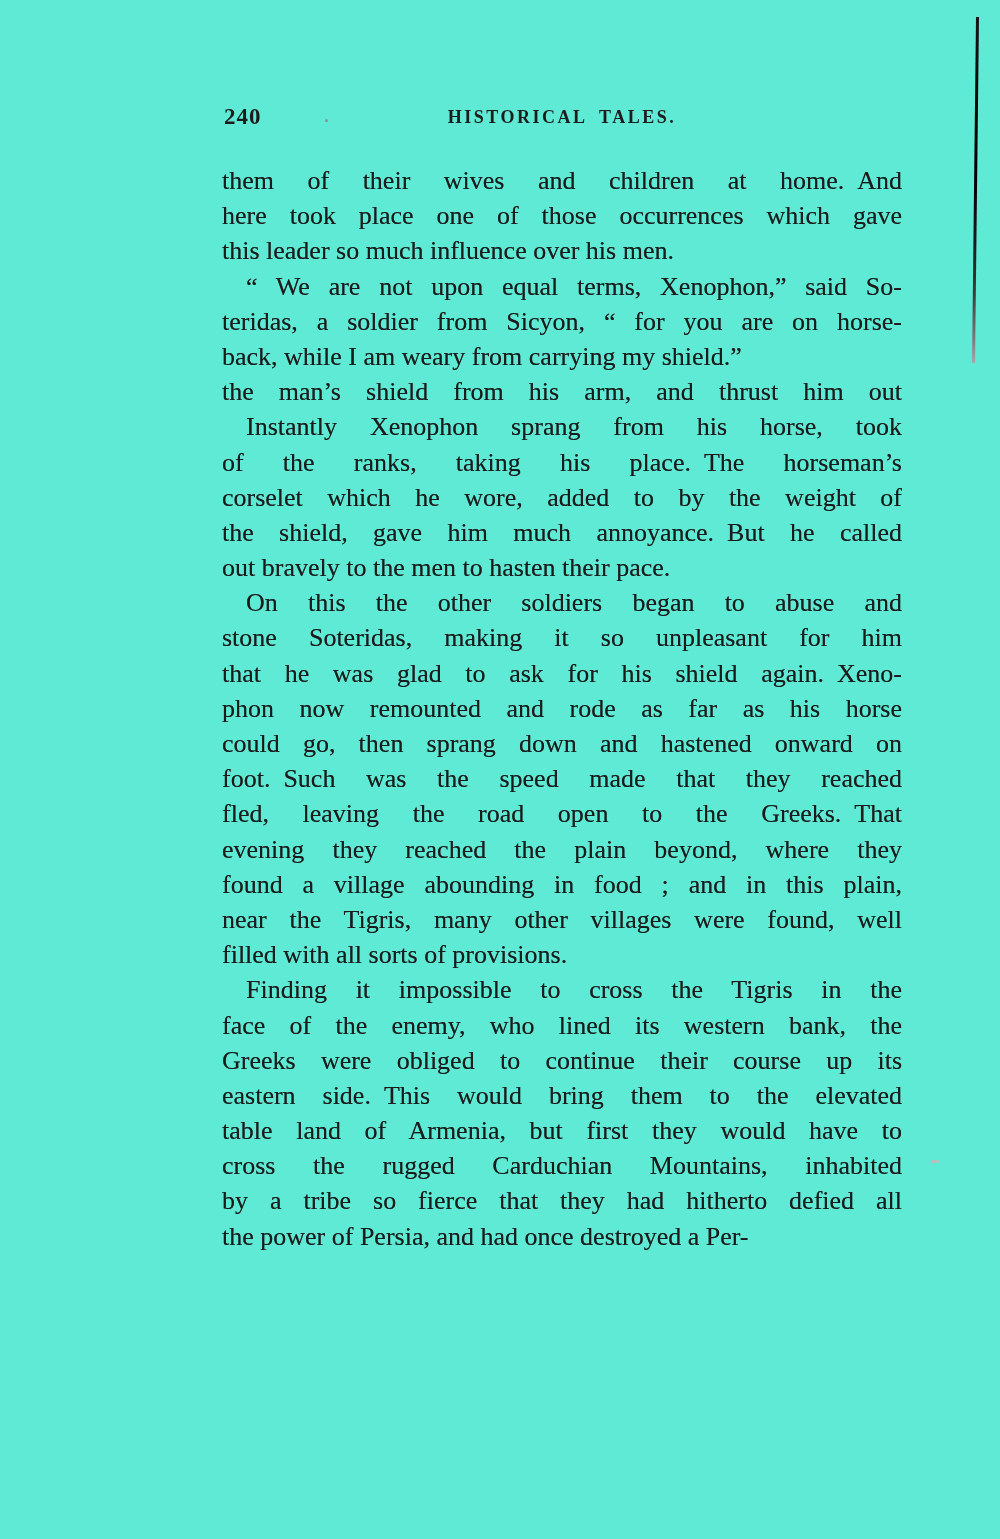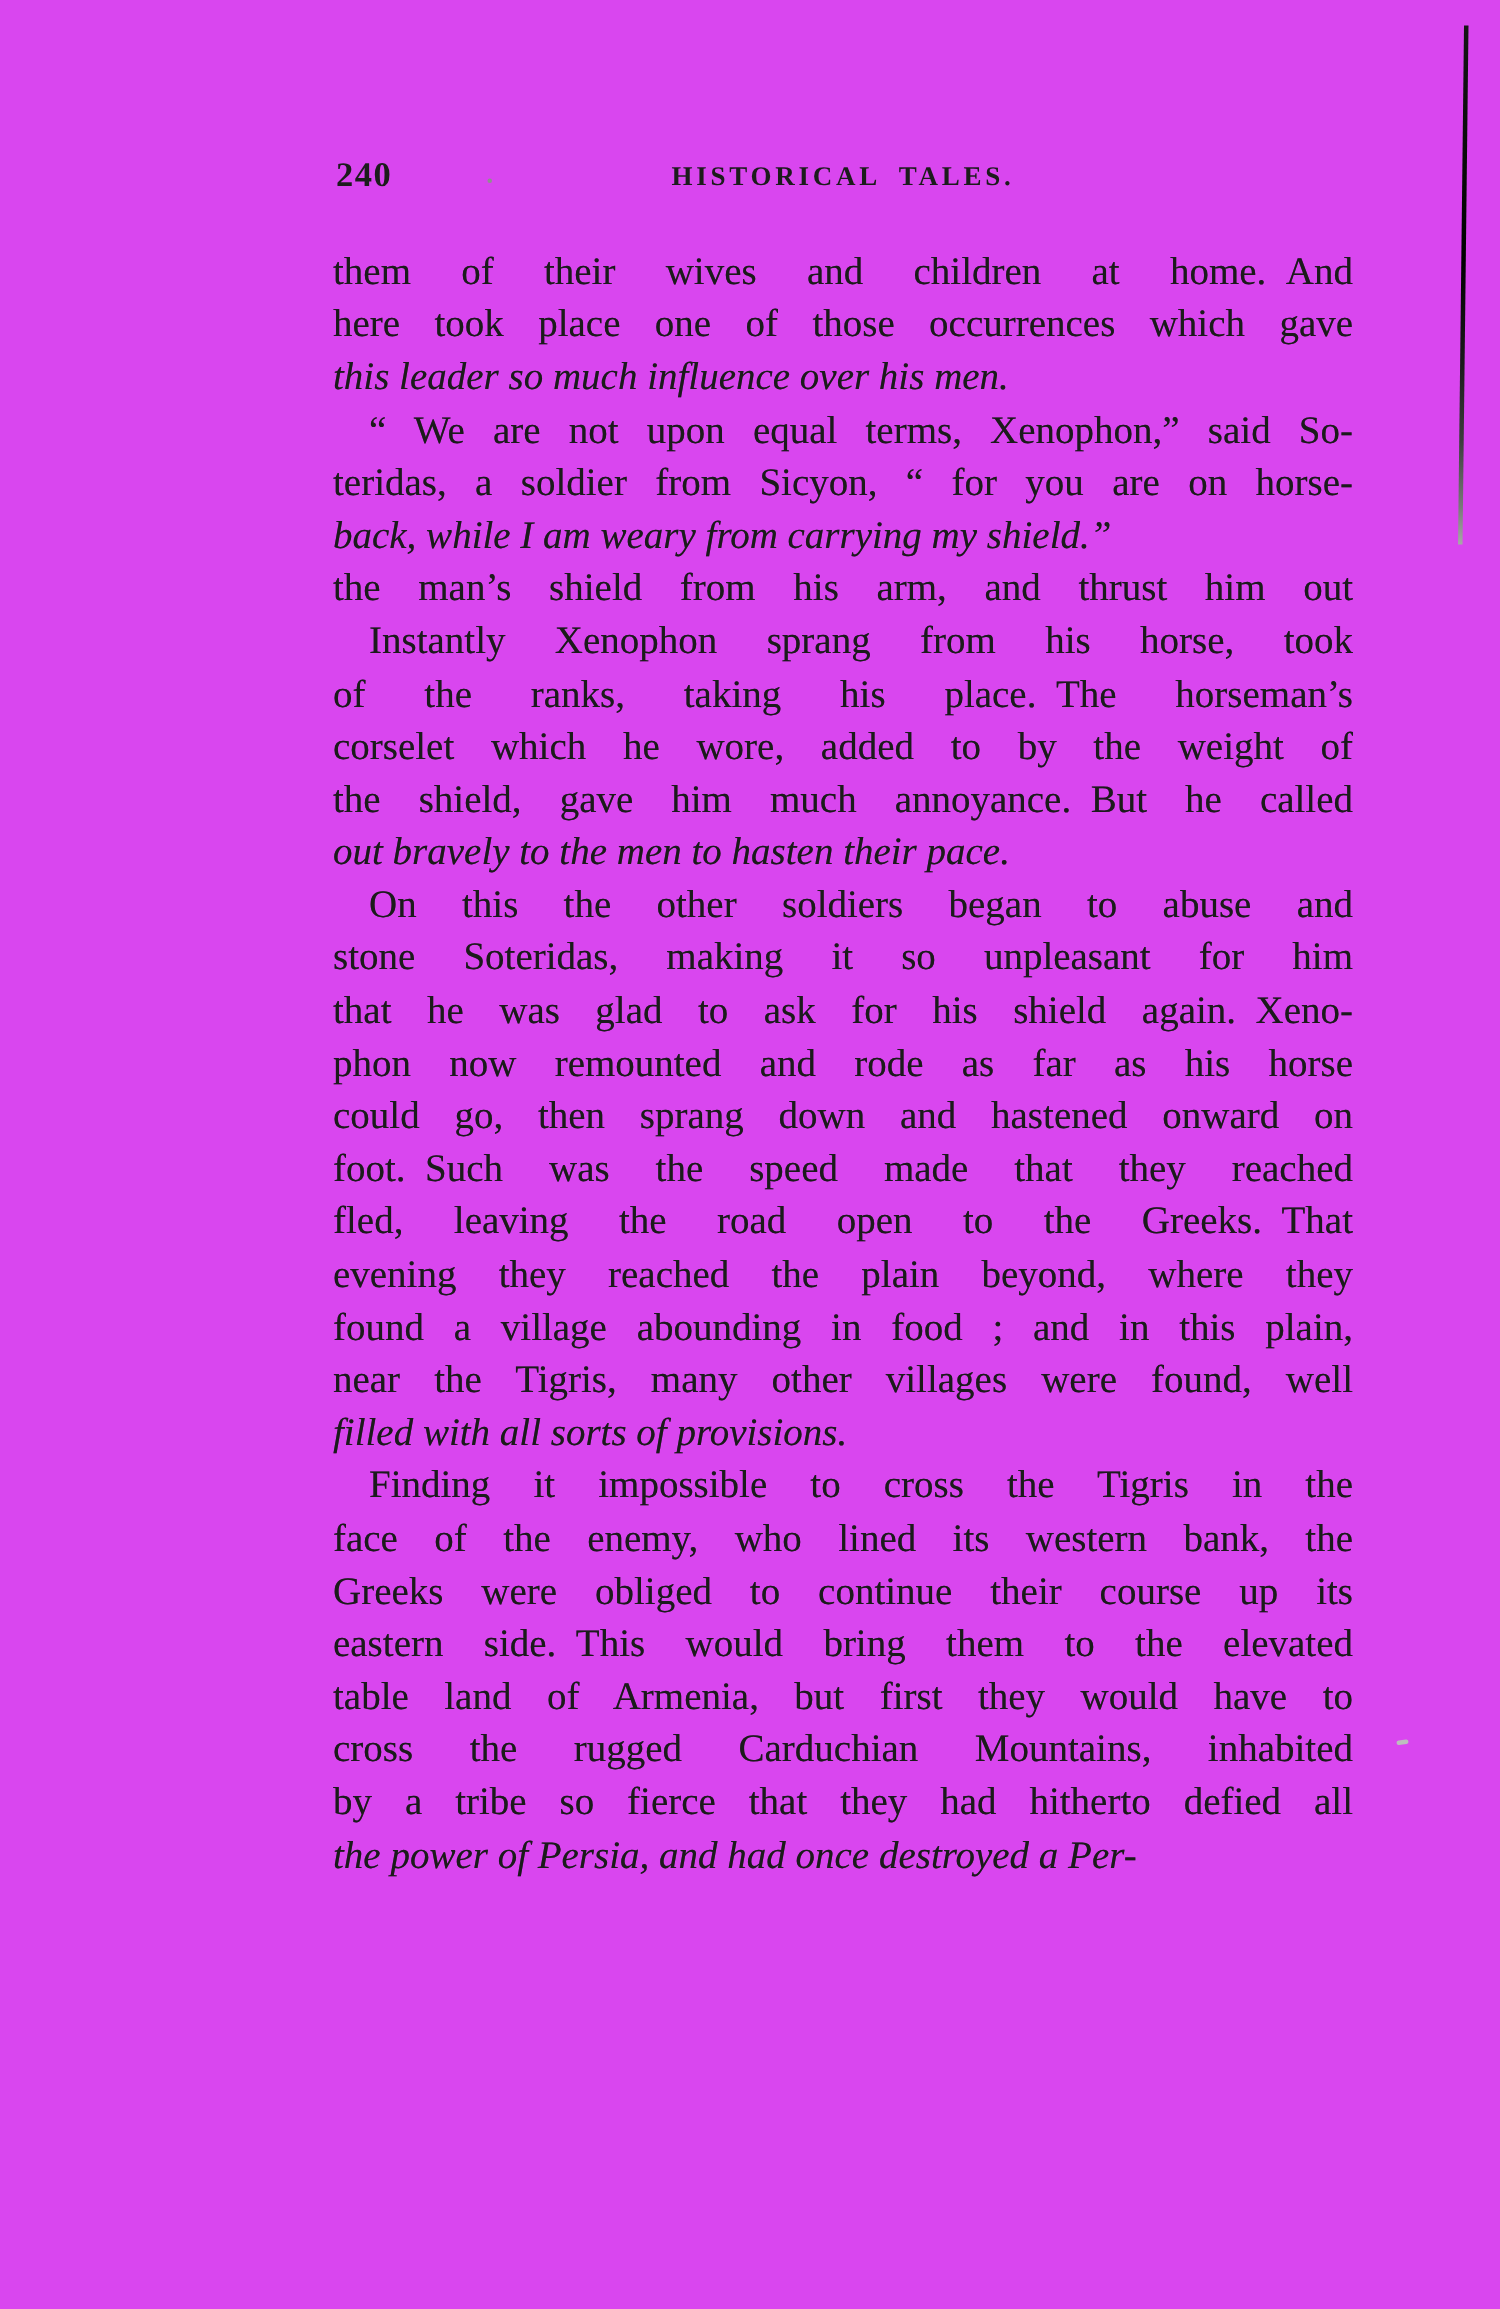--- a/index.html
+++ b/index.html
@@ -1,21 +1,21 @@
 <!DOCTYPE html>
 <html><head>
 <meta charset="utf-8">
 <style>
   * { margin: 0; padding: 0; box-sizing: border-box; }
   html, body { background: #ffffff; }
   .page {
     position: relative;
     width: 1000px;
     height: 1539px;
-    background: #d946ef;
+    background: #5eead4;
     overflow: hidden;
     font-family: "Liberation Serif", serif;
     color: #1c1c1c;
     padding-left: 48px;
   }
   .page-number {
     position: absolute;
     left: 224px;
     top: 104px;
     font-size: 23px;
@@ -46,21 +46,20 @@
     text-shadow: 0 0 0.4px rgba(20,20,20,0.55);
   }
   .line {
     height: 35.2px;
     text-align: justify;
     text-align-last: justify;
     white-space: normal;
   }
   .line.para-last {
     text-align-last: left;
-    font-style: italic;
   }
   .line.indent {
     text-indent: 24px;
   }
   .scan-line {
     position: absolute;
     left: 976px;
     top: 17px;
     width: 3px;
     height: 346px;

